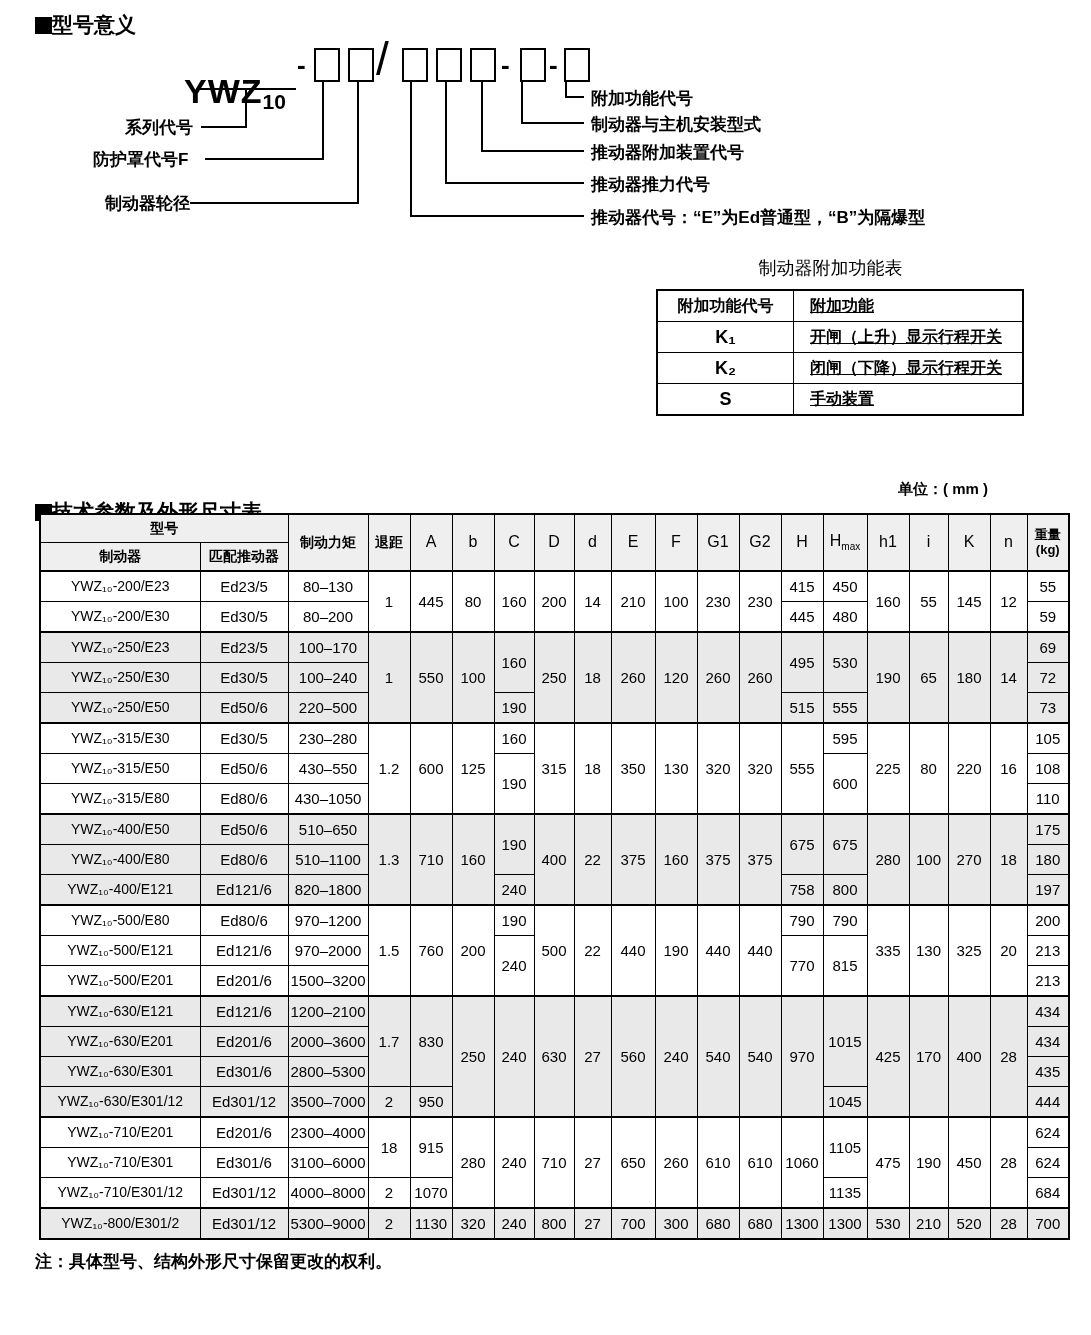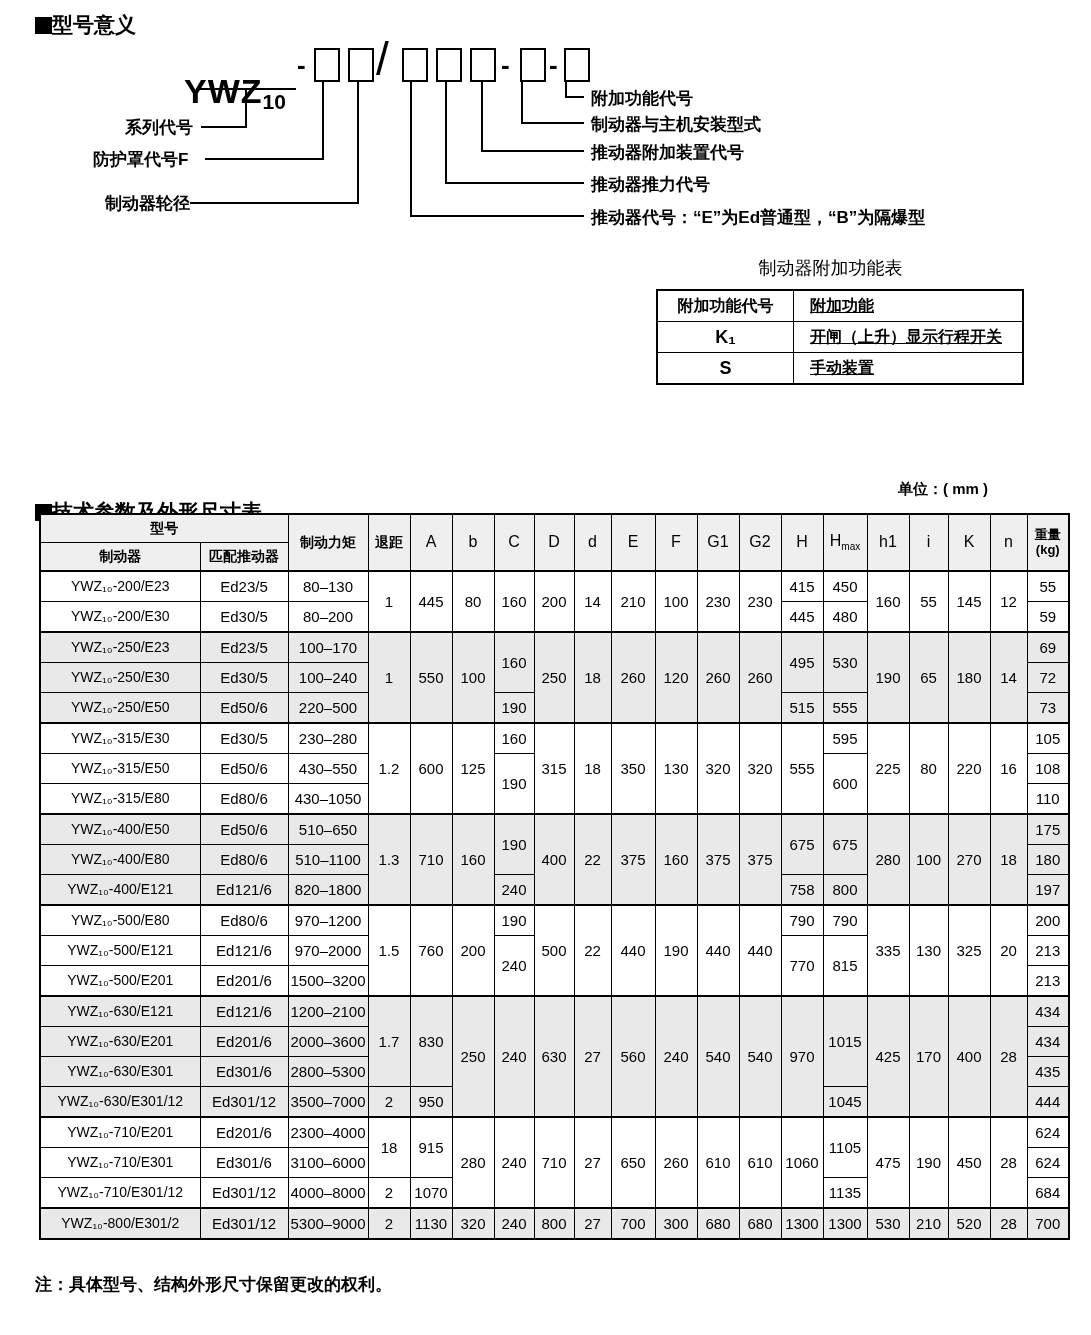--- a/index.html
+++ b/index.html
@@ -44,21 +44,21 @@
   .spec-table thead th { background:#efefef; height:27px; font-weight:normal; font-size:16px; }
   .spec-table thead th.bold { font-weight:bold; font-size:14px; }
   .spec-table thead { border-bottom:2px solid #000; }
   .spec-table tbody td { height:29px; background:#fff; }
   .spec-table tbody tr.shaded td { background:#e9e9e9; }
   .spec-table tbody tr.gs td { border-top:2px solid #000; }
   .spec-table tbody td:first-child { font-size:14px; }
   .spec-table sub { font-size:10px; }
   .hline { display:block; line-height:1.1; font-size:13px; }
 
-  .note { position:absolute; left:35px; top:1250px; font-size:17px; font-weight:bold;margin-top:23px; }
+  .note { position:absolute; left:35px; top:1250px; font-size:17px; font-weight:bold; }
 </style>
 </head>
 <body>
 
 <div class="abs" style="left:0;top:0;width:1091px;height:460px;">
   <div class="sec-title" style="left:35px;top:11px;">
     <span class="sq"></span>
     <span>型号意义</span>
   </div>
 
@@ -115,20 +115,24 @@
     <thead>
       <tr>
         <th class="c1">附加功能代号</th>
         <th class="c2">附加功能</th>
       </tr>
     </thead>
     <tbody>
       <tr>
         <td class="c1">K₁</td>
         <td class="c2">开闸（上升）显示行程开关</td>
+      </tr>
+      <tr>
+        <td class="c1">K₂</td>
+        <td class="c2">闭闸（下降）显示行程开关</td>
       </tr>
       <tr>
         <td class="c1">S</td>
         <td class="c2">手动装置</td>
       </tr>
     </tbody>
   </table>
 </div>
 
 <div class="sec-title" style="left:35px;top:474px;margin-top:24px;">

